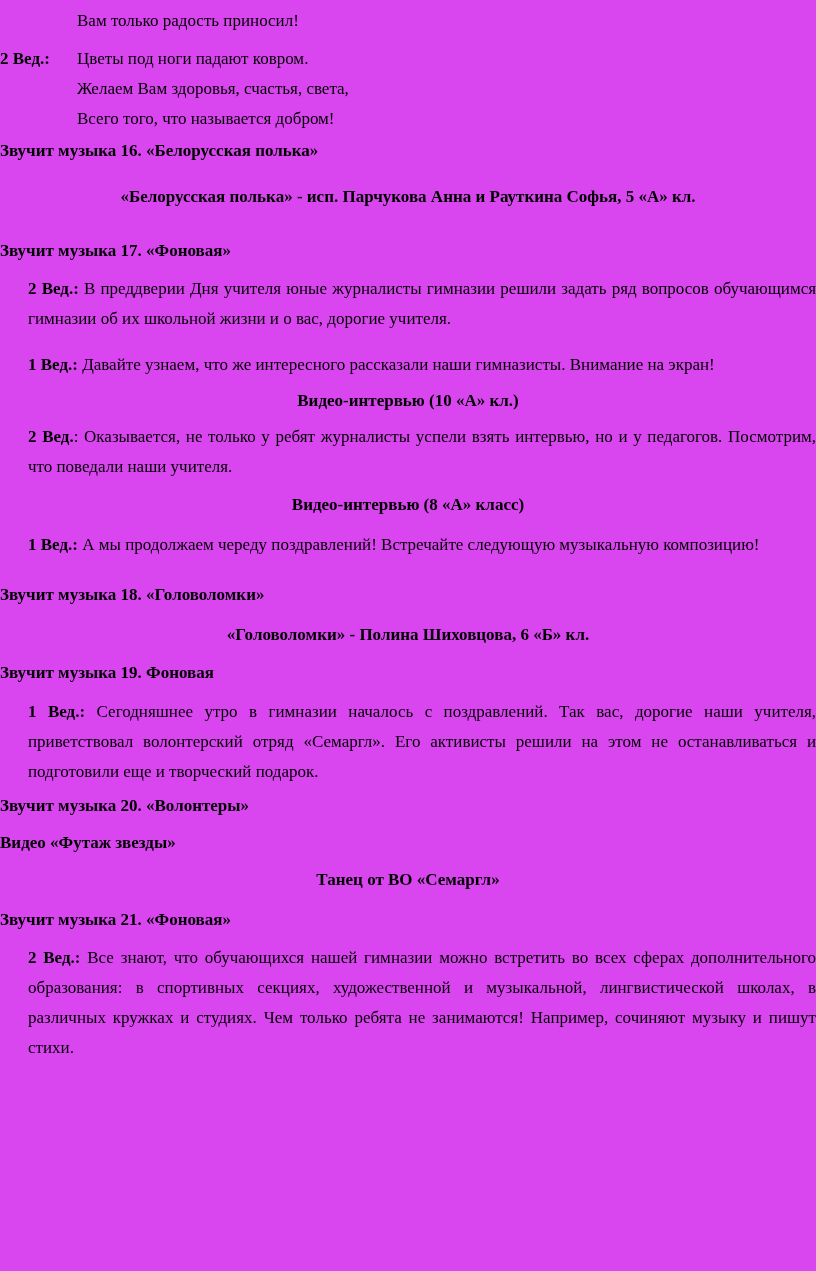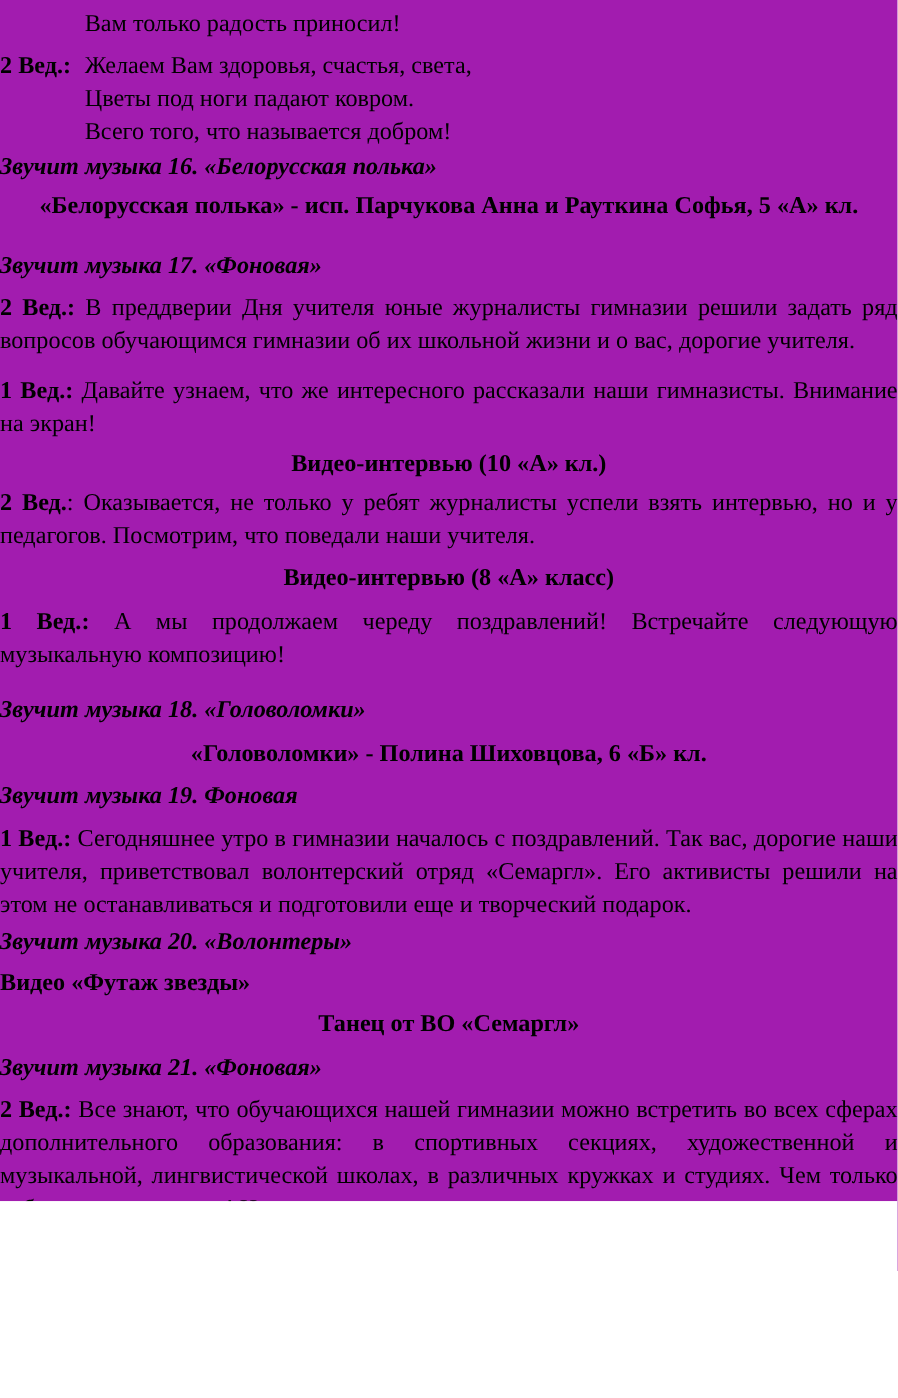--- a/index.html
+++ b/index.html
@@ -3,75 +3,74 @@
 <meta charset="utf-8">
 <style>
   html, body {
     margin: 0;
     padding: 0;
     background: #ffffff;
   }
   .page {
     position: relative;
     width: 816px;
-    height: 1092px;
+    height: 1271px;
     overflow: hidden;
-    background: #a21caf;
+    background: #d946ef;
     color: #000000;
     font-family: "Liberation Serif", "DejaVu Serif", serif;
-    font-size: 22px;
+    font-size: 17px;
     line-height: 30px;
     padding-top: 6px;
     box-sizing: border-box;
   }
   .page p, .page div.block { margin: 0; }
   .b { font-weight: bold; }
-  .just { text-align: justify; }
+  .just { text-align: justify; padding-left: 28px; }
   .verse-first { padding-left: 77px; }
   .hang {
     position: relative;
     padding-left: 77px;
   }
   .hang .spk {
     position: absolute;
     left: 0;
     top: 0;
     font-weight: bold;
     white-space: nowrap;
   }
   .stage {
     font-weight: bold;
-    font-style: italic;
   }
   .title {
     font-weight: bold;
     text-align: center;
     white-space: nowrap;
   }
   .video {
     font-weight: bold;
   }
 </style>
 </head>
 <body>
 
 <div class="page">
 
   <p class="verse-first">Вам только радость приносил!</p>
 
   <div class="block hang" style="margin-top:8px">
     <span class="spk">2 Вед.:</span>
+    <div>Цветы под ноги падают ковром.</div>
     <div>Желаем Вам здоровья, счастья, света,</div>
-    <div>Цветы под ноги падают ковром.</div>
     <div>Всего того, что называется добром!</div>
   </div>
 
   <p class="stage" style="margin-top:2px">Звучит музыка 16. «Белорусская полька»</p>
 
-  <p class="title" style="margin-top:6px">«Белорусская полька» - исп. Парчукова Анна и Рауткина Софья, 5 «А» кл.</p>
+  <p class="title" style="margin-top:16px">«Белорусская полька» - исп. Парчукова Анна и Рауткина Софья, 5 «А» кл.</p>
 
   <p class="stage" style="margin-top:24px">Звучит музыка 17. «Фоновая»</p>
 
   <p class="just" style="margin-top:8px"><span class="b">2 Вед.:</span><span></span> <span>В преддверии Дня учителя юные журналисты гимназии решили задать ряд вопросов обучающимся гимназии об их школьной жизни и о вас, дорогие учителя.</span></p>
 
   <p class="just" style="margin-top:16px"><span class="b">1 Вед.:</span><span></span> <span>Давайте узнаем, что же интересного рассказали наши гимназисты. Внимание на экран!</span></p>
 
   <p class="title" style="margin-top:6px">Видео-интервью (10 «А» кл.)</p>
 
   <p class="just" style="margin-top:6px"><span class="b">2 Вед.</span><span>:</span> <span>Оказывается, не только у ребят журналисты успели взять интервью, но и у педагогов. Посмотрим, что поведали наши учителя.</span></p>

